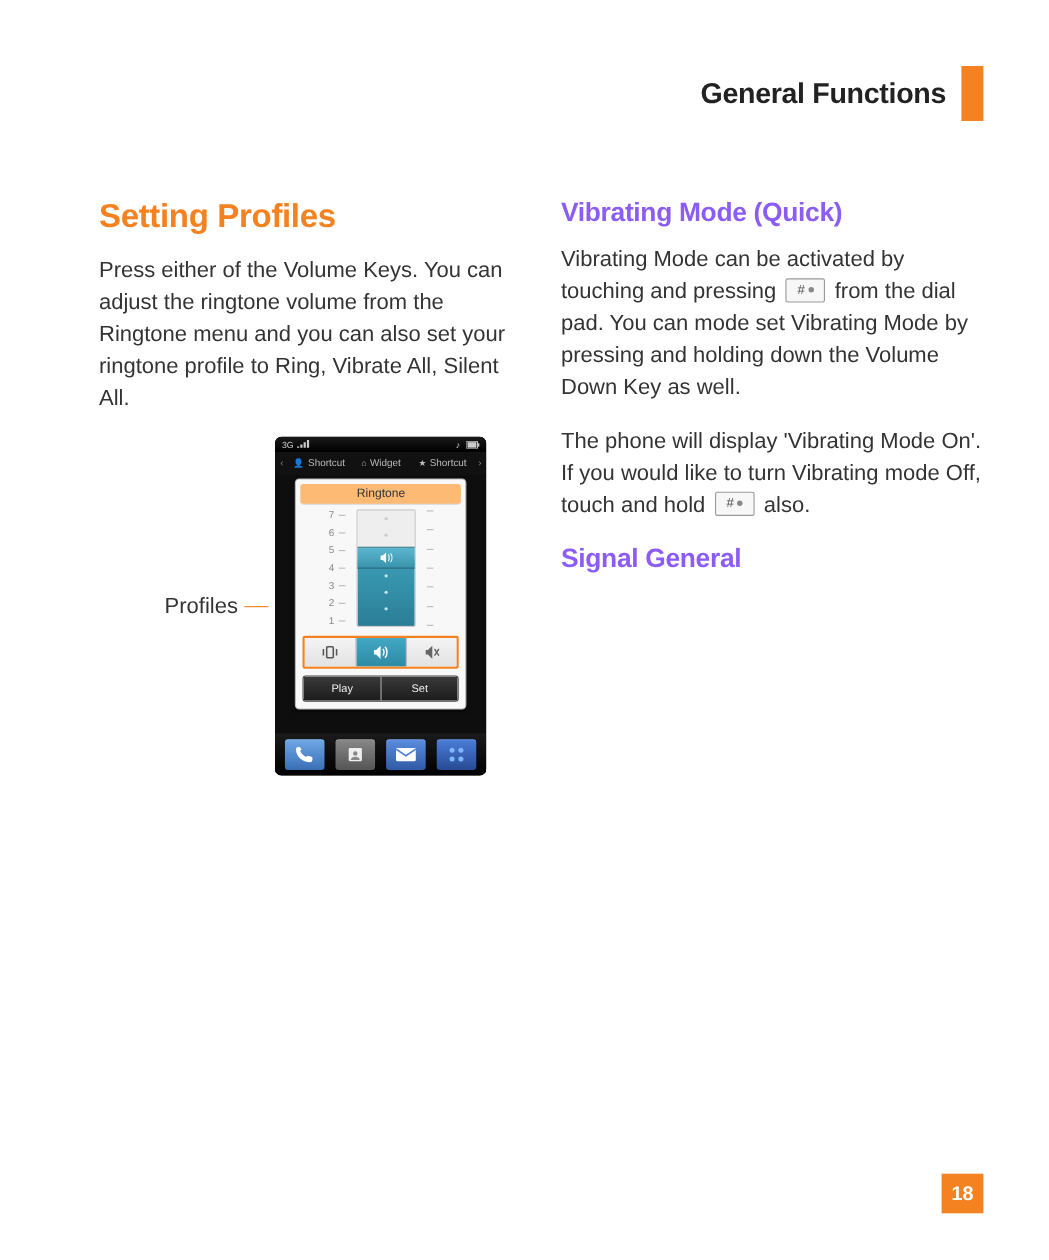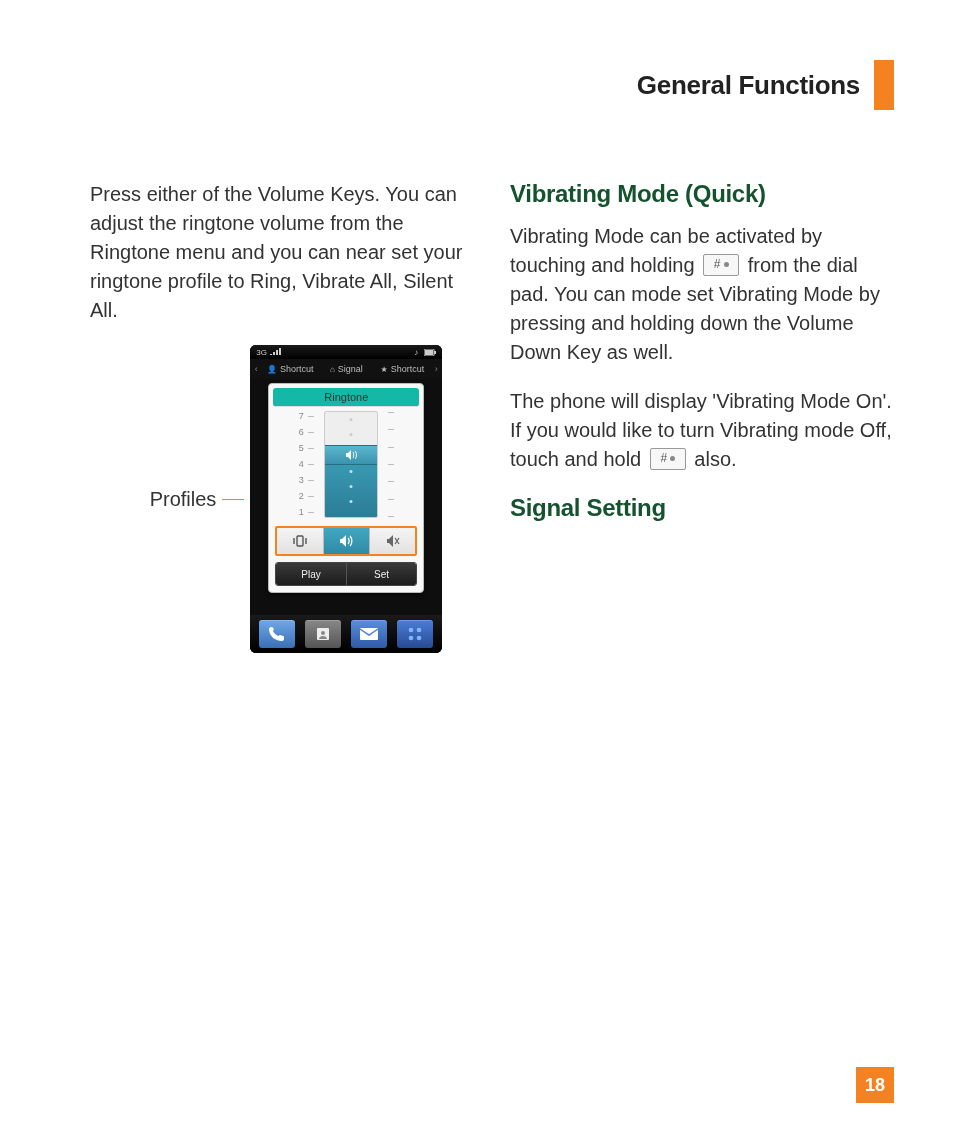--- a/index.html
+++ b/index.html
@@ -4,38 +4,38 @@
 <style>
   html,body{margin:0;padding:0;background:#fff;font-family:"Helvetica Neue",Helvetica,Arial,sans-serif;color:#222;}
   .page{width:954px;height:1145px;position:relative;box-sizing:border-box;padding:60px 60px 50px 90px;}
   .header{display:flex;justify-content:flex-end;align-items:center;margin-bottom:70px;text-align:center;}
   .header-title{font-size:26px;font-weight:700;letter-spacing:-0.3px;color:#222;margin-right:14px;}
   .header-bar{width:20px;height:50px;background:#f58220;}
   .columns{display:flex;gap:36px;}
   .col{flex:1 1 50%;min-width:0;}
   h1.section{font-size:30px;font-weight:700;letter-spacing:-0.3px;margin:0 0 18px;}
   h1.orange{color:#f58220;}
-  h2.sub{font-size:24px;font-weight:700;letter-spacing:-0.3px;margin:0 0 14px;color:#14532d;}
+  h2.sub{font-size:24px;font-weight:700;letter-spacing:-0.3px;margin:0 0 14px;color:#8b5cf6;}
   p.body{font-size:20px;line-height:1.45;margin:0 0 20px;color:#333;font-weight:300;}
   .figure-wrap{display:flex;align-items:center;gap:6px;justify-content:center;margin-top:20px;}
   .fig-label{font-size:20px;font-weight:300;color:#333;white-space:nowrap;margin-left:28px;}
   .leader{height:1px;width:22px;background:#f58220;}
   
   .phone{width:192px;height:308px;background:#3a3a3a;border-radius:6px;box-shadow:inset 0 0 0 1px #000;display:flex;flex-direction:column;overflow:hidden;}
   .statusbar{height:14px;background:linear-gradient(#1a1a1a,#000);display:flex;align-items:center;justify-content:space-between;padding:0 6px;color:#ccc;font-size:8px;}
   .statusbar .left{display:flex;gap:3px;align-items:center;}
   .sig svg{display:block;}
   .homerow{height:20px;background:#111;display:flex;align-items:center;color:#bbb;font-size:9px;}
   .homerow .chev{width:12px;text-align:center;color:#888;}
   .homerow .hritem{flex:1;display:flex;align-items:center;justify-content:center;gap:3px;}
   .homerow .ic{font-size:8px;}
   .ic.person{color:#f58220;}
   .screen-body{flex:1;position:relative;background:#0e0e0e;}
   .panel{position:absolute;left:18px;right:18px;top:4px;background:#f8f8f8;border:1px solid #bbb;border-radius:4px;box-shadow:0 2px 4px rgba(0,0,0,.5);padding:4px 0 6px;}
-  .panel-title{background:#14b8a6;border-bottom:1px solid #ddd;color:#333;font-size:11px;font-weight:500;text-align:center;padding:3px 0;margin:0 4px 4px;border-radius:3px;}
+  .panel-title{background:#fdba74;border-bottom:1px solid #ddd;color:#333;font-size:11px;font-weight:500;text-align:center;padding:3px 0;margin:0 4px 4px;border-radius:3px;}
   .volume{display:flex;gap:10px;justify-content:center;padding:0 12px;}
   .ticks{display:flex;flex-direction:column;justify-content:space-between;color:#888;font-size:9px;line-height:1;text-align:right;padding:1px 0;}
   .ticks span{display:flex;align-items:center;gap:4px;}
   .ticks .dash{width:6px;height:1px;background:#bbb;display:inline-block;}
   .bar{width:52px;height:105px;background:#eee;border:1px solid #ccc;border-radius:2px;position:relative;overflow:hidden;}
   .bar-fill{position:absolute;left:0;right:0;bottom:0;height:60px;background:linear-gradient(#3b9db6,#2b7d96);}
   .bar-knob{position:absolute;left:-2px;right:-2px;height:18px;bottom:52px;background:linear-gradient(#5bb7cf,#3a93ac);border:1px solid #2a6c80;border-radius:2px;display:flex;align-items:center;justify-content:center;}
   .bar-knob svg{opacity:.95;}
   .bar-dot{position:absolute;left:50%;transform:translateX(-50%);width:3px;height:3px;border-radius:50%;}
   .bar-dot.fill{background:#bde6f0;}
@@ -66,21 +66,22 @@
 <div class="page">
 
   <div class="header">
     <div class="header-title">General Functions</div>
     <div class="header-bar"></div>
   </div>
 
   <div class="columns">
 
     <div class="col">
-      <p class="body">Press either of the Volume Keys. You can adjust the ringtone volume from the Ringtone menu and you can near set your ringtone profile to Ring, Vibrate All, Silent All.</p>
+      <h1 class="section orange">Setting Profiles</h1>
+      <p class="body">Press either of the Volume Keys. You can adjust the ringtone volume from the Ringtone menu and you can also set your ringtone profile to Ring, Vibrate All, Silent All.</p>
 
       <div class="figure-wrap">
         <span class="fig-label">Profiles</span>
         <div class="leader"></div>
 
         <div class="phone">
 
           <div class="statusbar">
             <div class="left">
               <span>3G</span>
@@ -103,21 +104,21 @@
           </div>
 
           <div class="homerow">
             <div class="chev">‹</div>
             <div class="hritem">
                 <span class="ic person">👤</span>
                 <span>Shortcut</span>
               </div>
             <div class="hritem">
                 <span class="ic">⌂</span>
-                <span>Signal</span>
+                <span>Widget</span>
               </div>
             <div class="hritem">
                 <span class="ic">★</span>
                 <span>Shortcut</span>
               </div>
             <div class="chev">›</div>
           </div>
 
           <div class="screen-body">
             <div class="panel">
@@ -236,34 +237,34 @@
                 </svg>
             </div>
           </div>
         </div>
       </div>
     </div>
 
     <div class="col">
       <h2 class="sub">Vibrating Mode (Quick)</h2>
       <p class="body">
-        <span>Vibrating Mode can be activated by touching and holding </span>
+        <span>Vibrating Mode can be activated by touching and pressing </span>
         <span class="key-inline">
             <span>#</span>
             <span class="kdot"></span>
           </span>
         <span> from the dial pad. You can mode set Vibrating Mode by pressing and holding down the Volume Down Key as well.</span>
       </p>
       <p class="body">
         <span>The phone will display 'Vibrating Mode On'. If you would like to turn Vibrating mode Off, touch and hold </span>
         <span class="key-inline">
             <span>#</span>
             <span class="kdot"></span>
           </span>
         <span> also.</span>
       </p>
-      <h2 class="sub">Signal Setting</h2>
+      <h2 class="sub">Signal General</h2>
     </div>
 
   </div>
 
   <div class="page-num">18</div>
 </div>
 
 </body></html>

